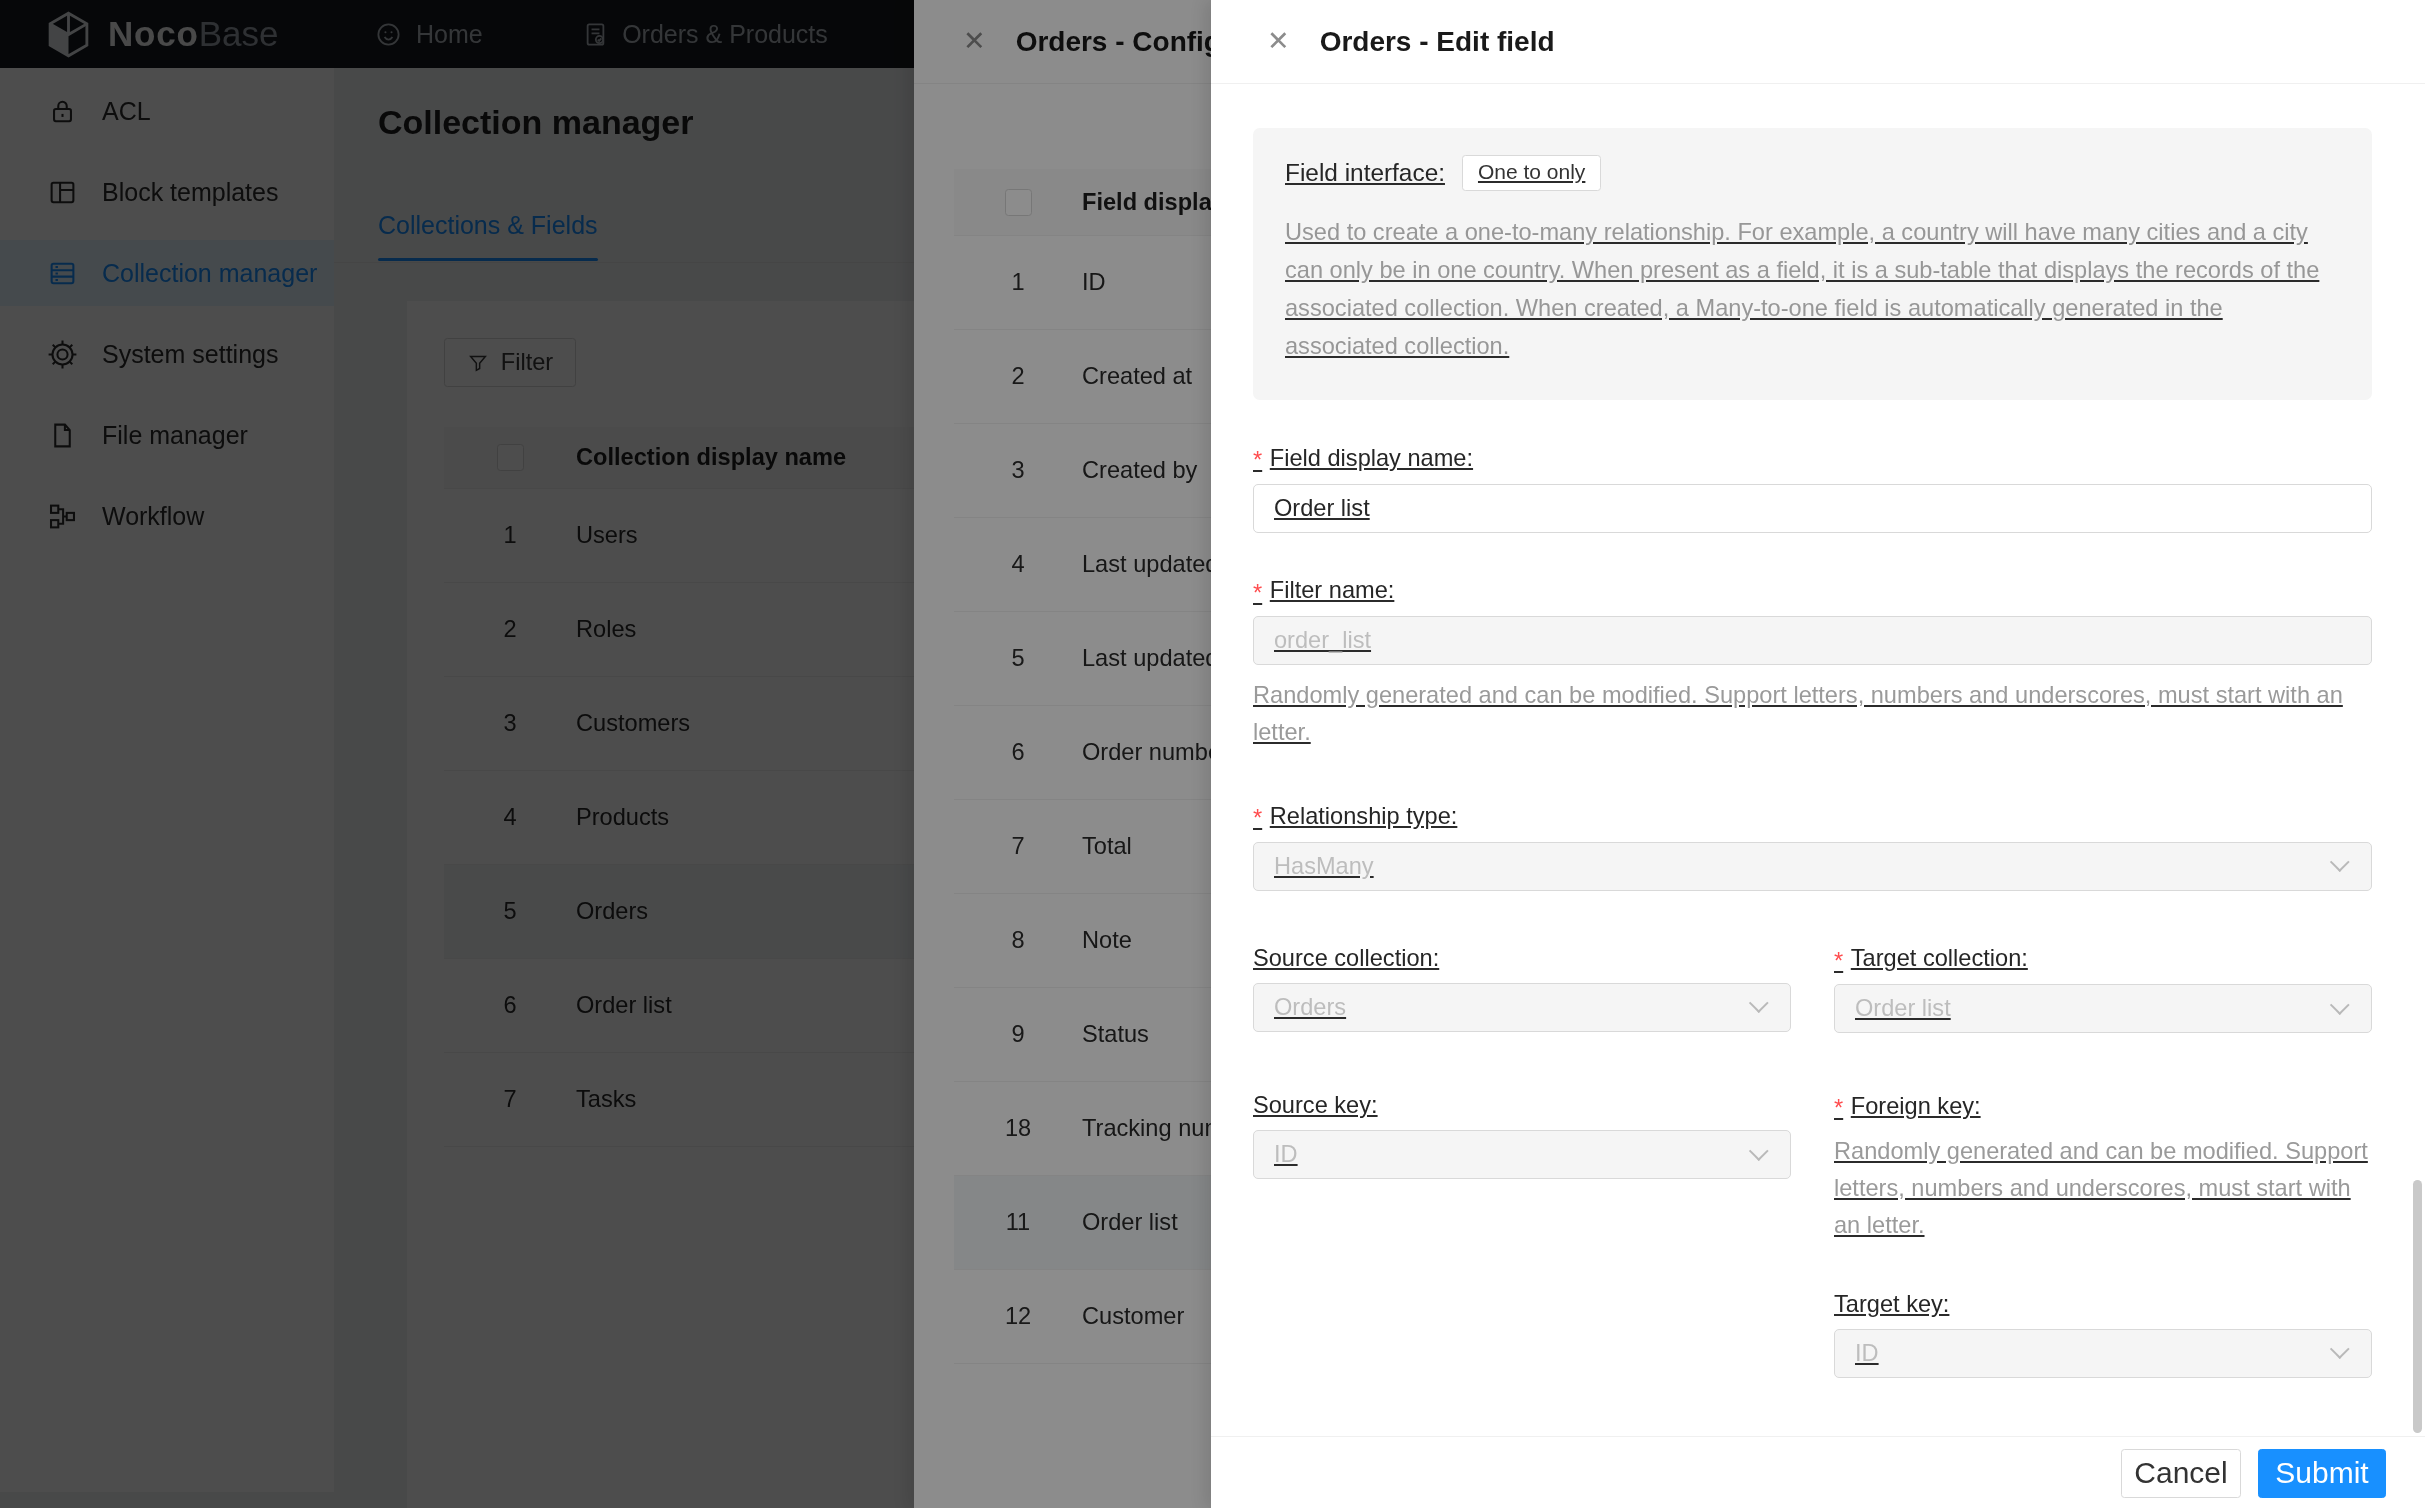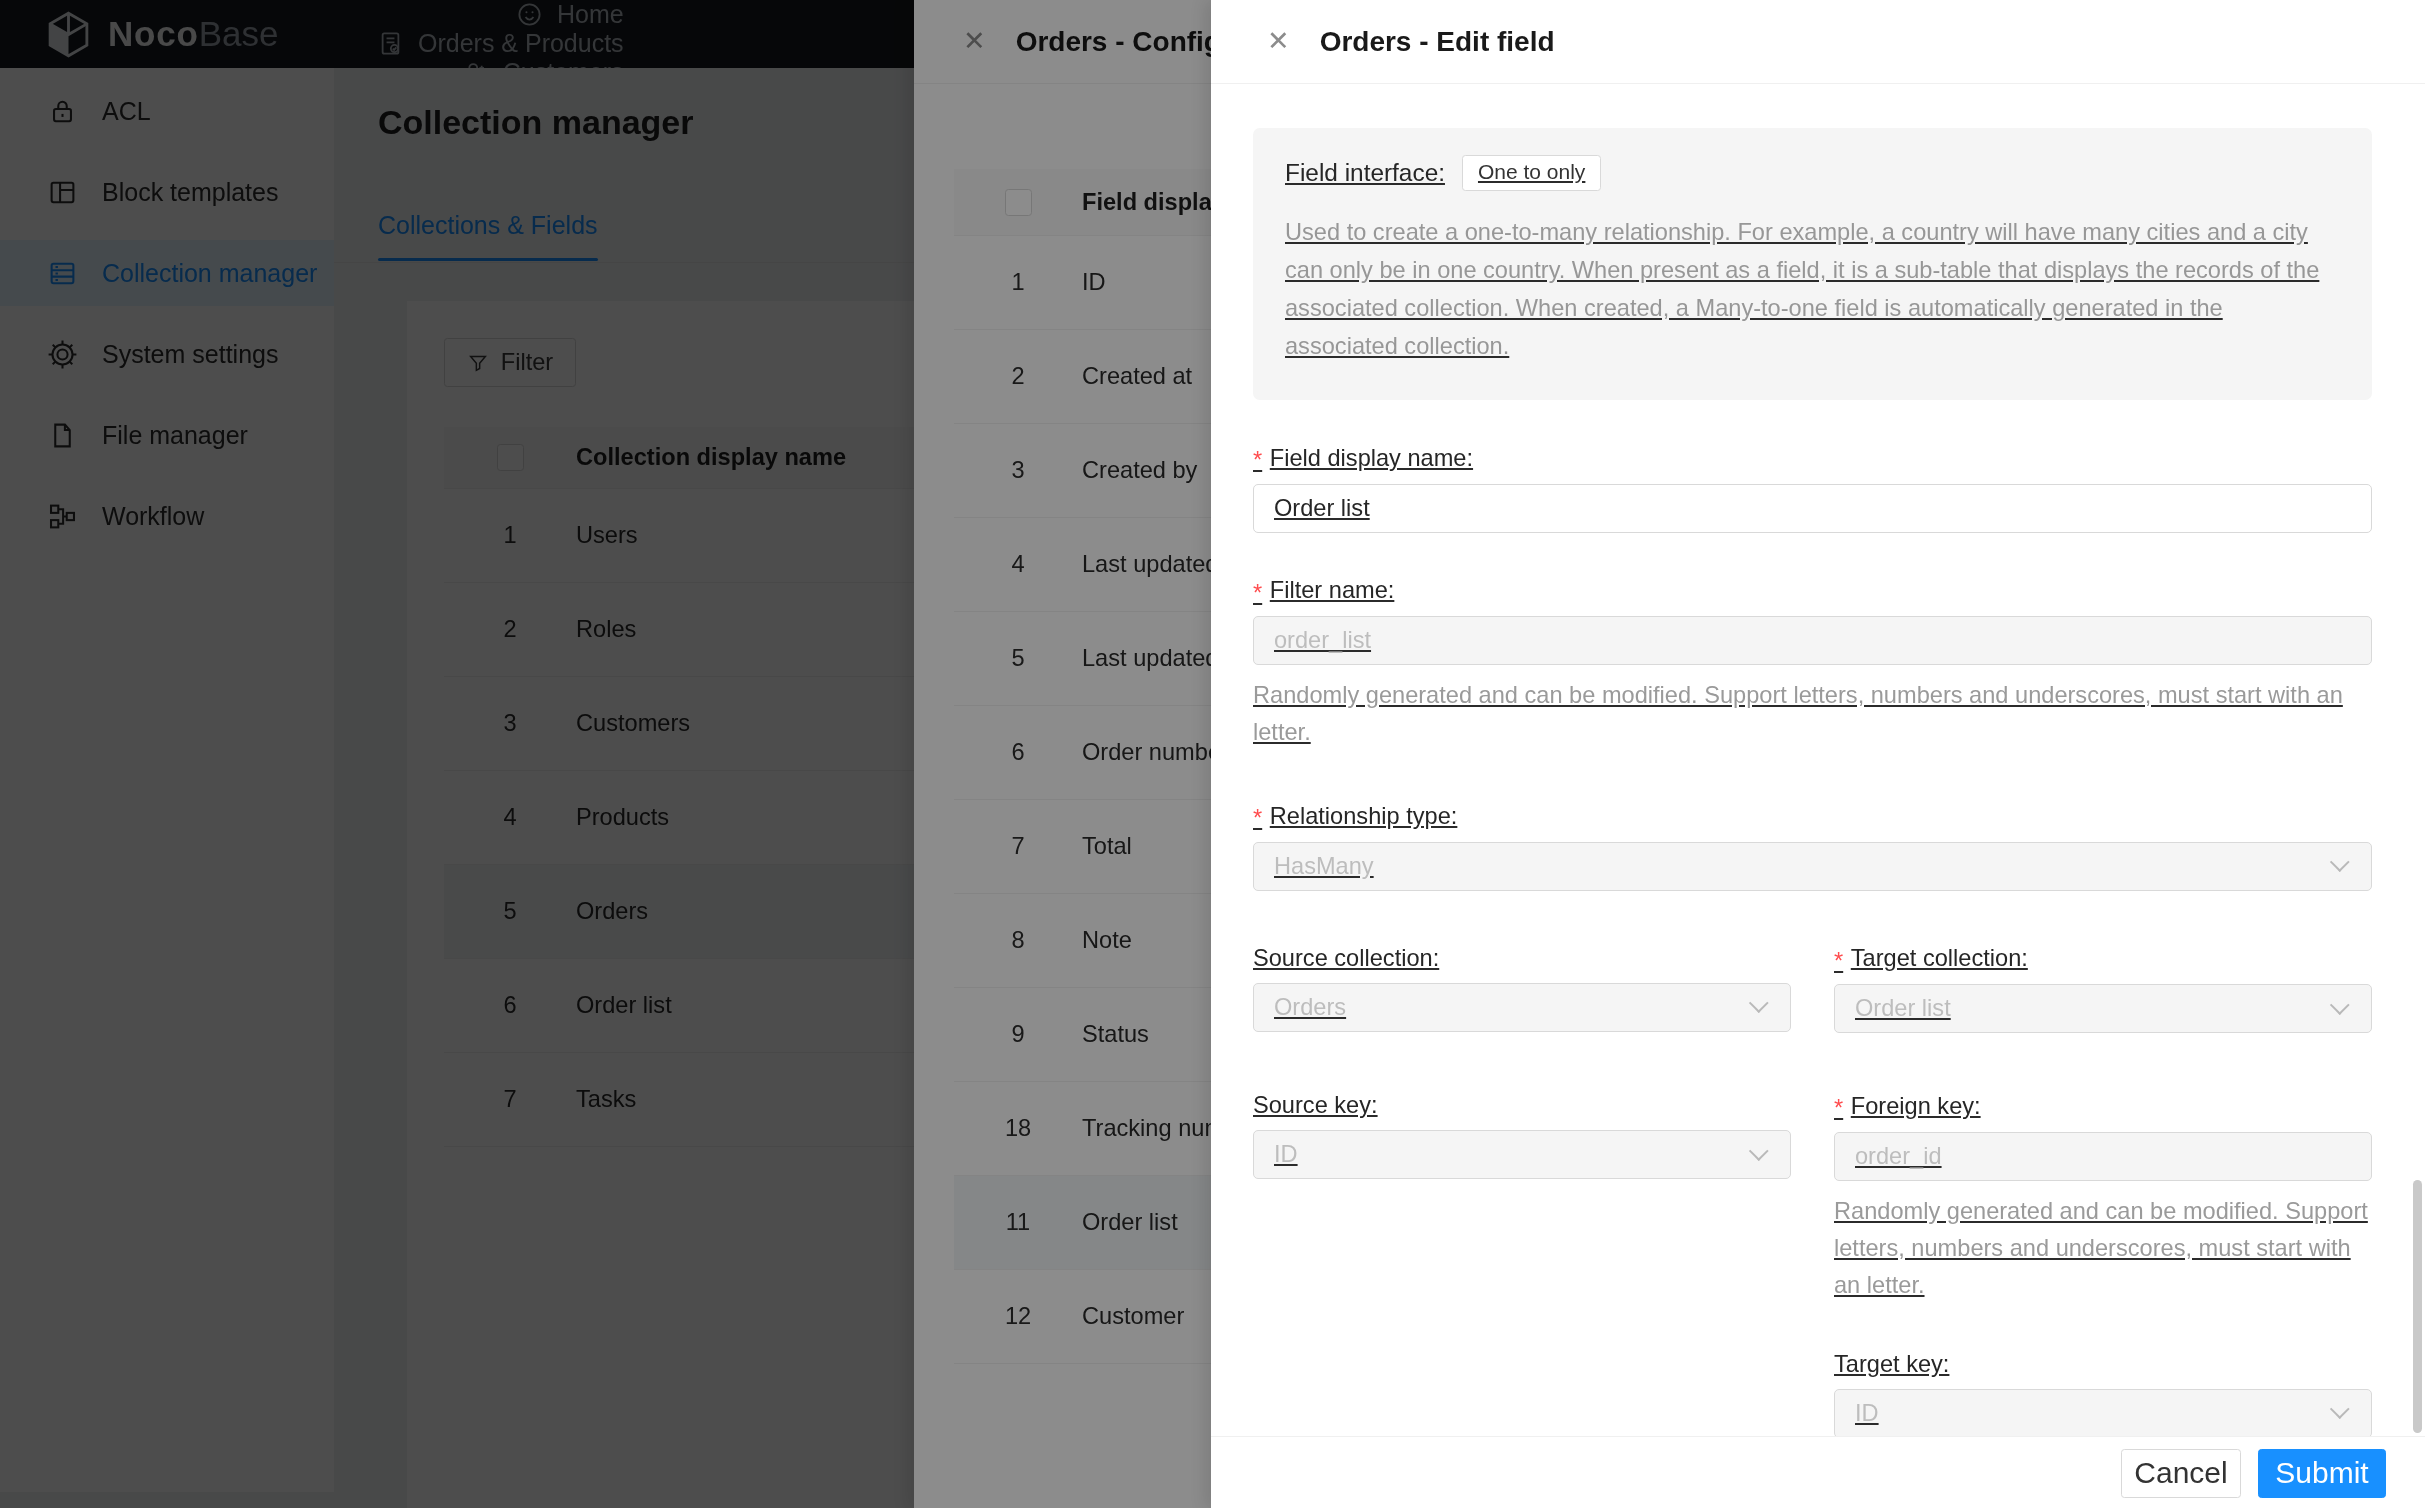--- a/index.html
+++ b/index.html
@@ -4,21 +4,21 @@
 <style>
   * { margin:0; padding:0; box-sizing:border-box; }
   html,body { width:2426px; height:1509px; overflow:hidden; }
   body { font-family:"Liberation Sans", sans-serif; position:relative; background:#f0f2f5; font-size:23.6px; color:#2b2b2b; }
 
   
   .navbar { position:absolute; left:0; top:0; right:0; height:68px; background:#161a20; display:flex; align-items:center; z-index:1; }
   .logo { display:flex; align-items:center; padding-left:44px; cursor:pointer; }
   .logo-bold { font-size:35px; font-weight:700; color:#f2f3f5; letter-spacing:0.8px; margin-left:15px; }
   .logo-light { font-size:35px; font-weight:300; color:#9aa1a9; }
-  .nav-menu { display:flex; align-items:flex-end; height:100%;flex-direction:column; }
+  .nav-menu { display:flex; align-items:flex-start; height:100%; }
   .nav-item { display:flex; align-items:center; gap:13.5px; color:#aeb4bb; font-size:25px; height:100%; cursor:pointer; }
   .nav-item svg { flex:0 0 auto; }
   .ni-home { margin-left:97px; }
   .ni-orders { margin-left:99px; }
   .ni-customers { margin-left:122px; }
 
   .sidebar { position:absolute; left:0; top:68px; bottom:17px; width:334px; background:#ffffff; z-index:1; padding-top:10px; }
   .side-item { height:66px; margin-bottom:15px; display:flex; align-items:center; padding-left:47px; font-size:25px; color:#2e2e2e; cursor:pointer; }
   .side-item .sicon { width:30px; height:30px; margin-right:25px; display:flex; align-items:center; justify-content:center; }
   .side-item.active { background:#e6f7ff; color:#1890ff; }
@@ -436,21 +436,20 @@
         <div class="select disabled">
           <span class="selval">ID</span>
           <span class="chev"></span>
         </div>
       </div>
       <div class="col">
         <div class="form-label">
           <span class="req">*</span>
           <span>Foreign key:</span>
         </div>
-        <input class="input disabled" disabled="" value="order_id" style="">
         <p class="help">Randomly generated and can be modified. Support letters, numbers and underscores, must start with an letter.</p>
       </div>
     </div>
 
     <div class="row2 mt56">
       <div class="col"></div>
       <div class="col">
         <div class="form-label">
           <span>Target key:</span>
         </div>

